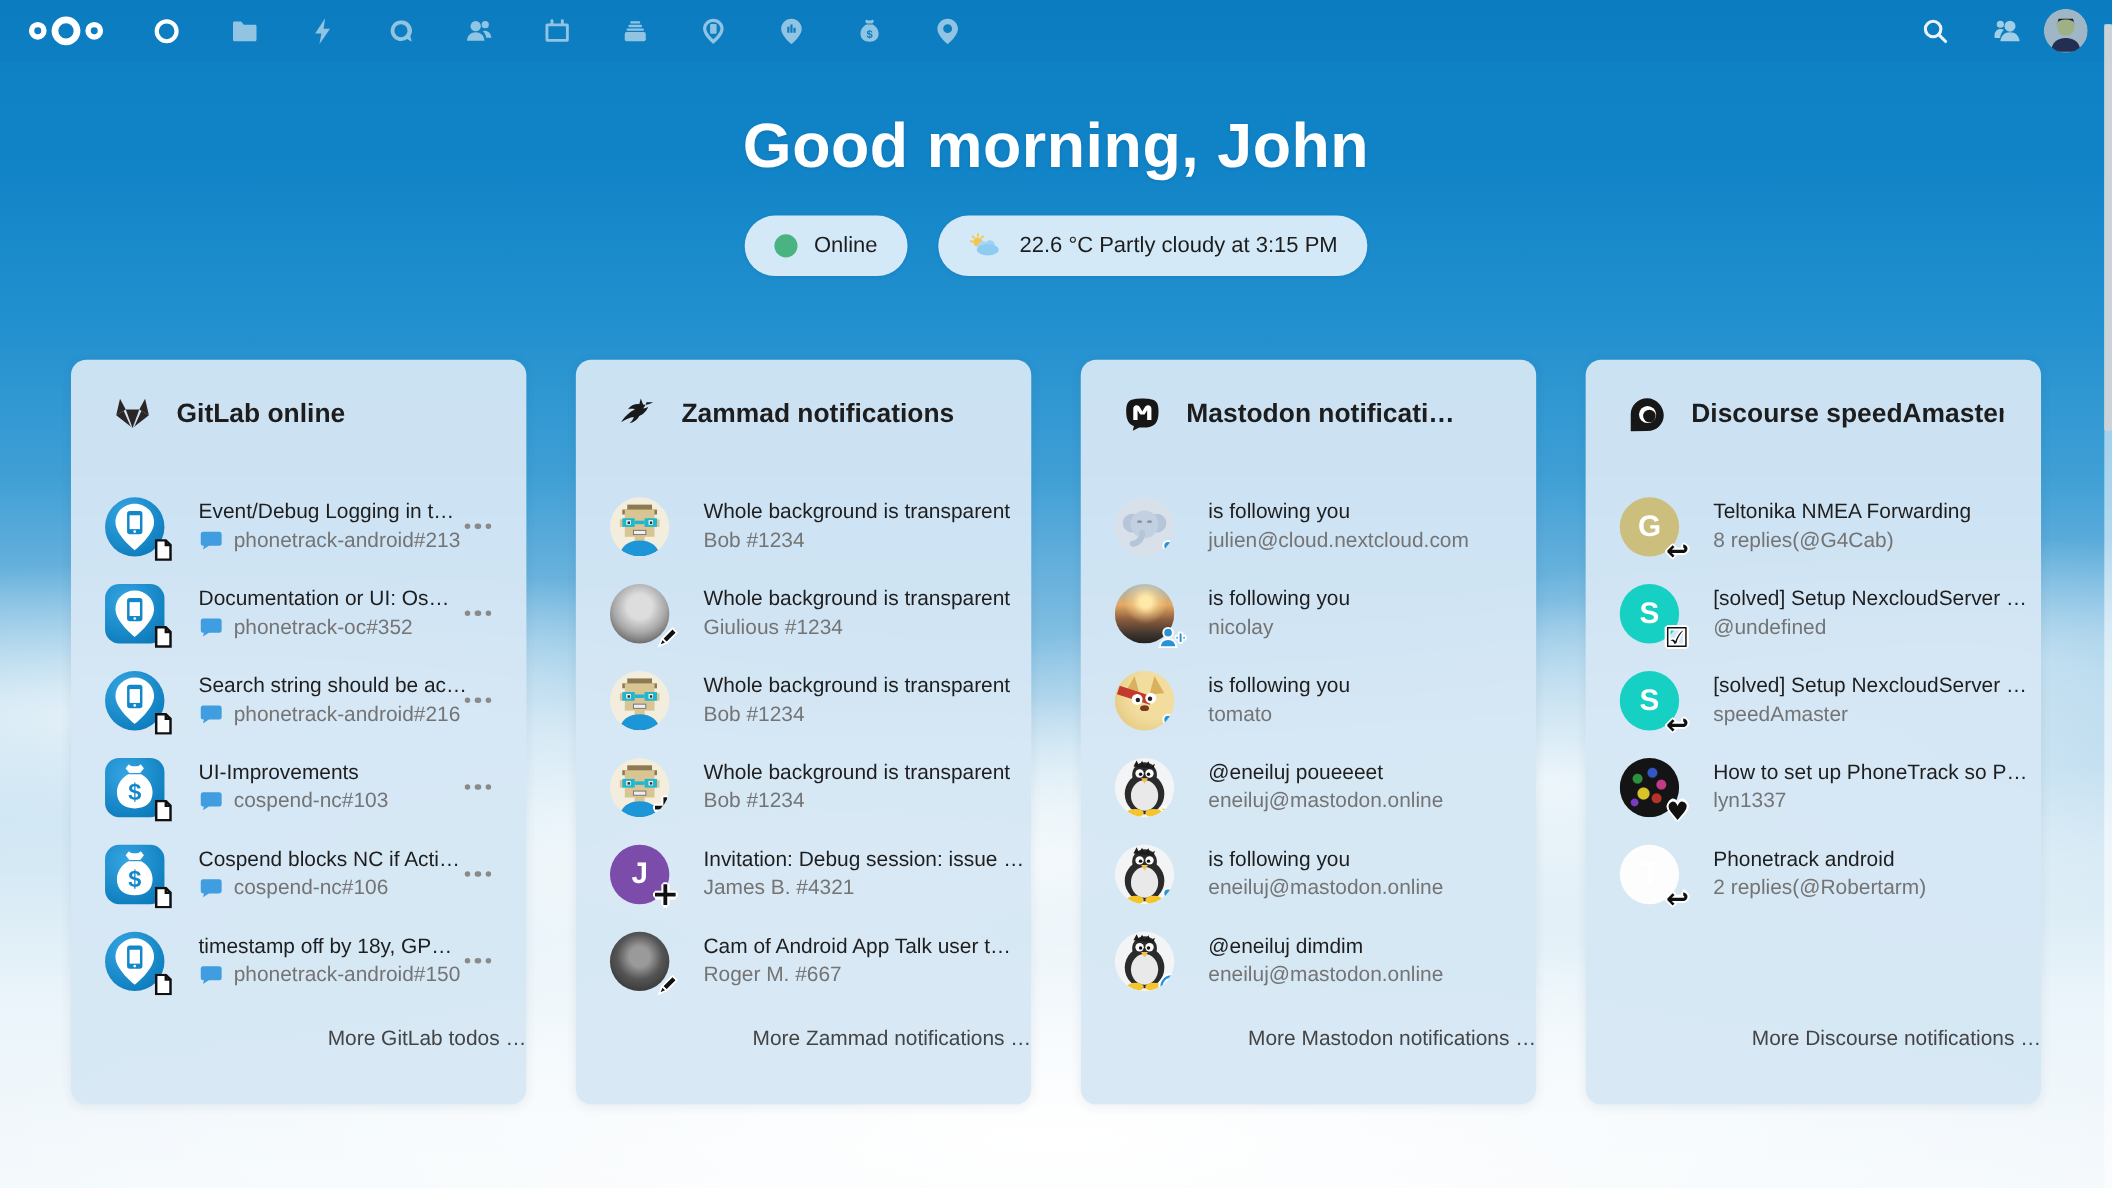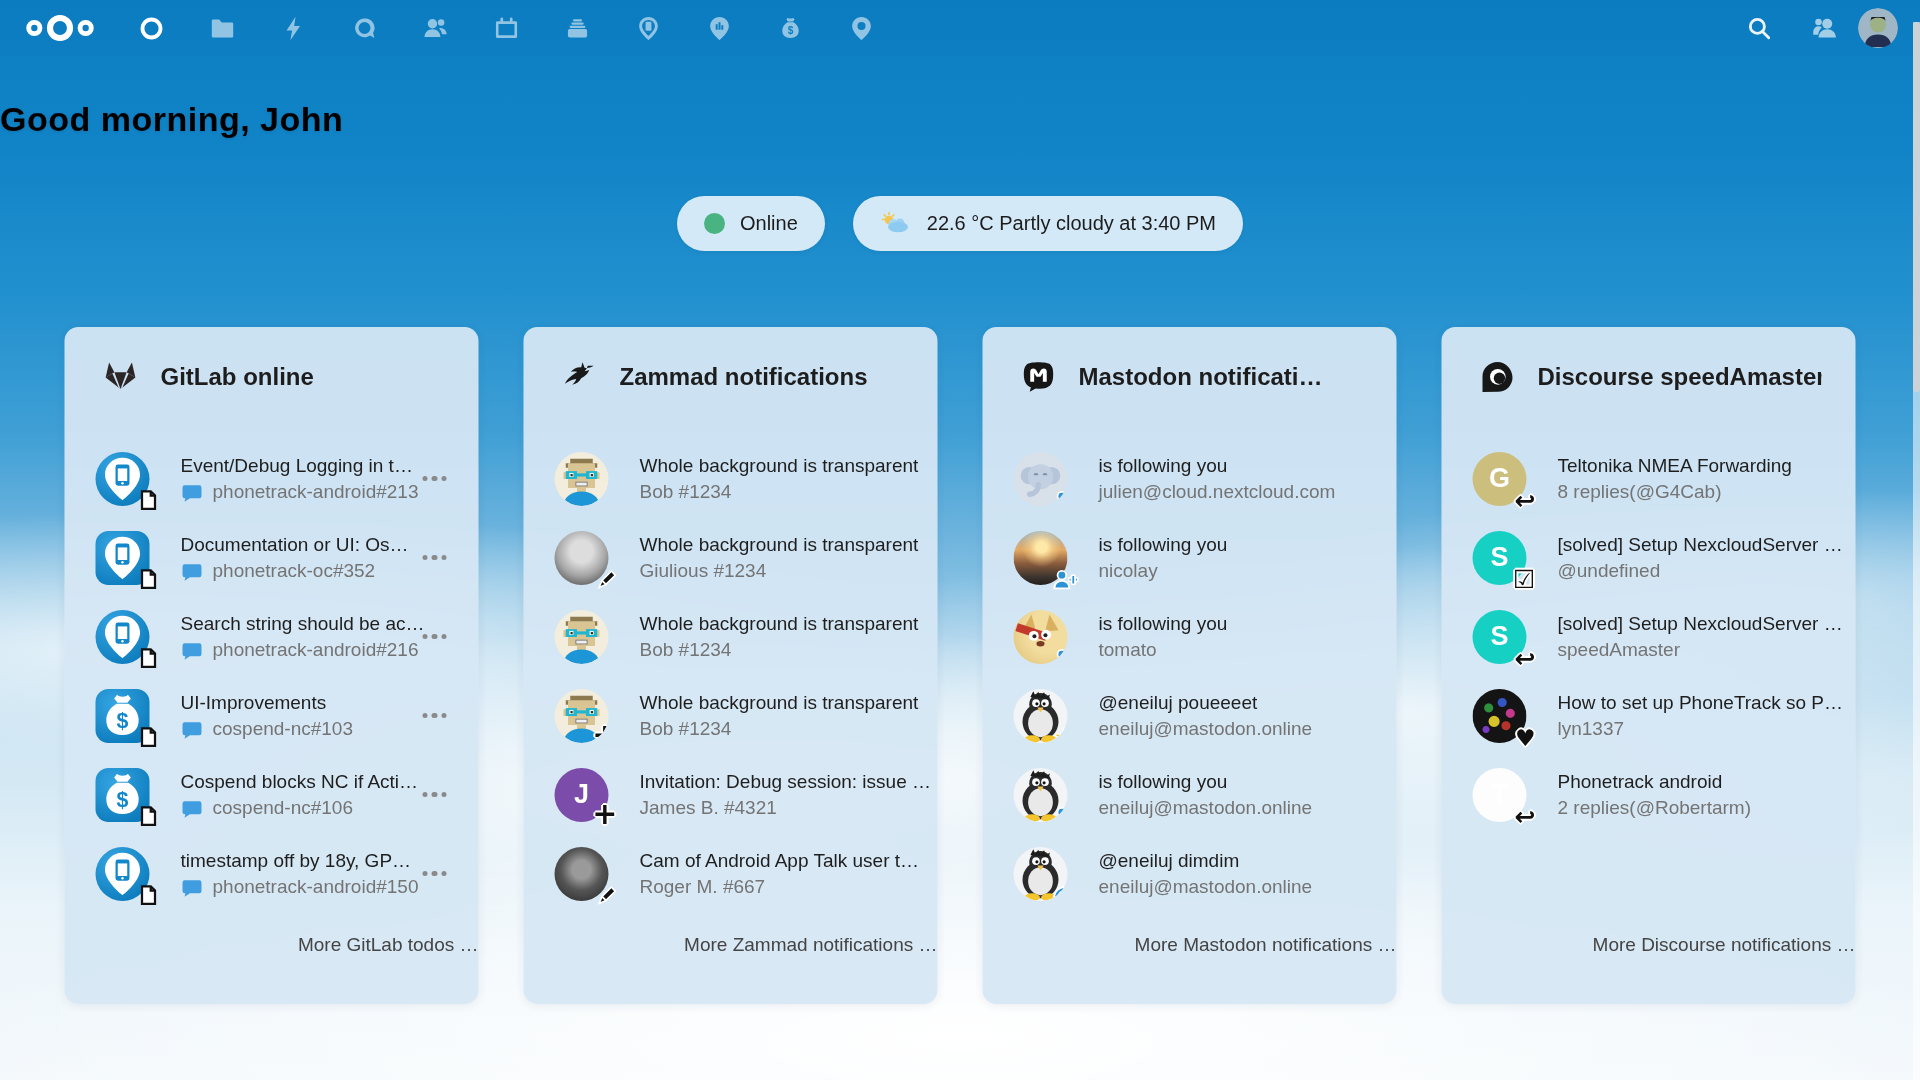--- a/index.html
+++ b/index.html
@@ -23,22 +23,22 @@
   .appicon svg{width:27px;height:27px;opacity:.55}
   .appicon.active svg{opacity:1}
   .hdr-right{margin-left:auto;display:flex;align-items:center;margin-right:22px}
   .hicon{width:66px;height:56px;display:flex;align-items:center;justify-content:center;
          cursor:pointer;color:#fff}
   .hicon.search svg{width:26px;height:26px;opacity:.92}
   .hicon.contacts svg{width:30px;height:30px;opacity:.62}
   .avatar-btn{width:40px;height:40px;border-radius:50%;overflow:hidden;cursor:pointer;flex:none}
   .avatar-btn svg{width:100%;height:100%;display:block}
   
-  .greeting{position:absolute;top:100px;left:0;right:0;text-align:left;font-size:34px;
-            font-weight:700;color:#000000;z-index:2;letter-spacing:.5px;
+  .greeting{position:absolute;top:100px;left:0;right:0;text-align:center;font-size:57px;
+            font-weight:700;color:#ffffff;z-index:2;letter-spacing:.5px;
             text-shadow:0 1px 3px rgba(0,40,80,.15)}
   .pills{position:absolute;top:196px;left:0;right:0;display:flex;justify-content:center;
          gap:28px;z-index:2}
   .pill{height:55px;border-radius:28px;background:rgba(219,236,248,.97);display:flex;
         align-items:center;padding:16px 27px;font-size:20px;color:#1c1c1c;gap:15px;
         cursor:pointer;box-shadow:0 1px 4px rgba(0,30,60,.07)}
   .dot{width:21px;height:21px;border-radius:50%;background:#49b382;flex:none}
   .wicon{width:32px;height:26px;flex:none}
   
   .cards{position:absolute;top:327px;left:50%;transform:translateX(-50%);display:grid;
@@ -86,21 +86,21 @@
   .b-reply::before{content:"↩";font-size:25px}
   .b-check::before{content:"☑";font-size:25px}
   .b-heart::before{content:"♥";font-size:23px}
   .bsvg{width:20px;height:22px}
   .b-doc{width:18px;height:20px;right:-8px;bottom:-4px}
   .b-pp{width:27px;height:23px;right:-12px;bottom:-6px}
   .b-pen{width:23px;height:23px}
   
   .txt{margin-left:31px;min-width:0}
   .t1{font-size:19px;color:#1e1e1e;white-space:nowrap}
-  .t2{font-size:19px;color:#747474;white-space:nowrap;display:flex;align-items:flex-end;margin-top:4px}
+  .t2{font-size:19px;color:#747474;white-space:nowrap;display:flex;align-items:flex-start;margin-top:4px}
   .cicon{width:23px;height:20px;margin-right:9px;flex:none}
   .menu{margin-left:auto;display:flex;gap:4px;padding:12px 6px;cursor:pointer}
   .menu i{width:5.5px;height:5.5px;border-radius:50%;background:#8a8a8a}
   .more{margin-top:auto;margin-bottom:48px;text-align:right;font-size:19px;color:#444;cursor:pointer}
   
   .sb-track{position:absolute;top:22px;right:0;width:7px;bottom:0;background:rgba(255,255,255,.55);z-index:8}
   .sb-thumb{position:absolute;top:22px;right:0;width:7px;height:370px;background:#ccd3d8;border-radius:3px;z-index:9}
 </style>
 </head>
 <body>
@@ -371,21 +371,21 @@
 
 <div class="pills">
   <div class="pill">
     <span class="dot"></span>
     <span>Online</span>
   </div>
   <div class="pill">
     <svg class="wicon">
         <use href="#i-weather"></use>
       </svg>
-    <span>22.6 °C Partly cloudy at 3:40 PM</span>
+    <span>22.6 °C Partly cloudy at 3:15 PM</span>
   </div>
 </div>
 
 <div class="cards">
 
   <section class="card">
     <div class="card-head">
       <svg class="clogo">
           <use href="#l-gitlab"></use>
         </svg>

